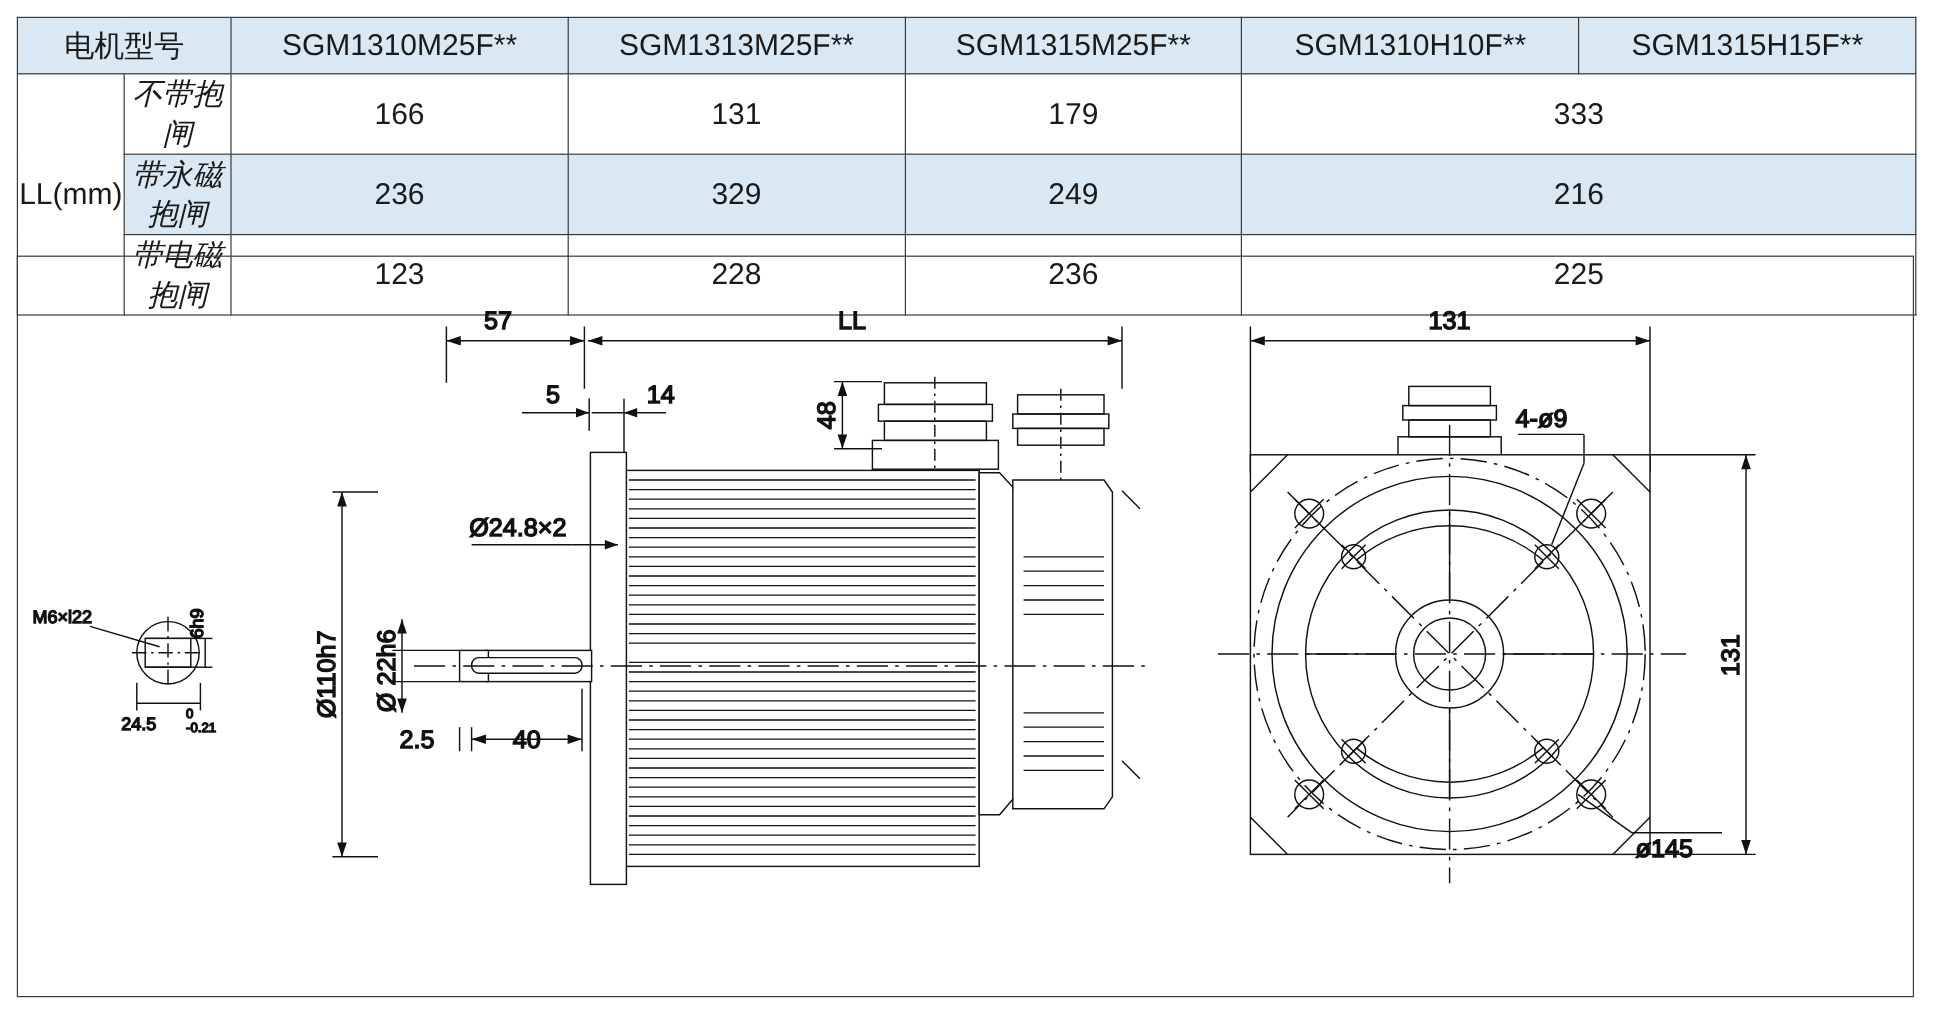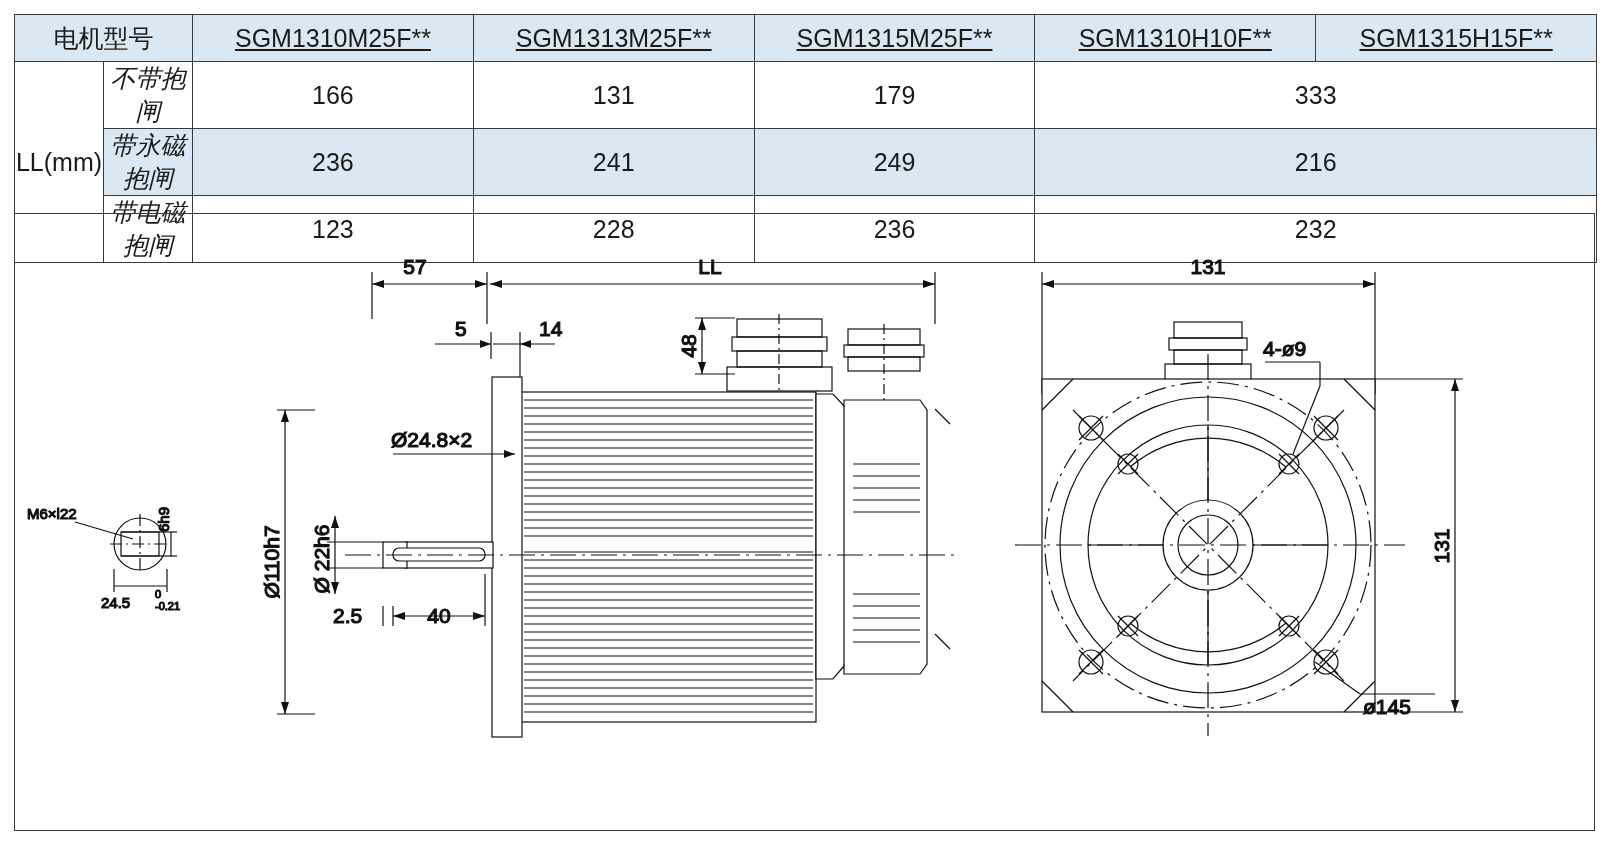--- a/index.html
+++ b/index.html
@@ -6,21 +6,21 @@
   body{font-family:"Liberation Sans","DejaVu Sans",sans-serif;color:#111;}
   #page{position:relative;width:1611px;height:847px;overflow:hidden;background:#fff;}
 
   
   .spec-table{position:absolute;left:14px;top:14px;width:1583px;border-collapse:collapse;table-layout:fixed;}
   .spec-table td{border:1px solid #3a3a3a;text-align:center;font-size:25px;color:#1a1a1a;height:46px;padding:0;}
   .spec-table td.head{background:#d9e8f2;font-size:25px;}
   .spec-table tr.alt td{background:#d9e8f2;}
   .col-name{width:155px;}
   .col-sub{width:155px;font-style:italic;}
-  .col-v{width:245px;text-decoration:underline;}
+  .col-v{width:245px;}
   .cn{font-family:"DejaVu Sans","Liberation Sans",sans-serif;}
 
   
   .draw-box{position:absolute;left:14px;top:213px;width:1581px;height:618px;border:1px solid #3a3a3a;box-sizing:border-box;}
   svg.draw{position:absolute;left:0;top:0;width:1581px;height:618px;}
 
   .lbl{font-family:"Liberation Sans","DejaVu Sans",sans-serif;font-size:21px;fill:#111;}
   .lbl-s{font-family:"Liberation Sans","DejaVu Sans",sans-serif;font-size:15px;fill:#111;}
   .lbl-xs{font-family:"Liberation Sans","DejaVu Sans",sans-serif;font-size:11px;fill:#111;}
 </style>
@@ -43,30 +43,30 @@
       <td class="col-name" rowspan="3">LL(mm)</td>
       <td class="col-sub cn">不带抱闸</td>
       <td>166</td>
       <td>131</td>
       <td>179</td>
       <td colspan="2">333</td>
     </tr>
     <tr class="alt">
       <td class="col-sub cn">带永磁抱闸</td>
       <td>236</td>
-      <td>241</td>
+      <td>329</td>
       <td>249</td>
       <td colspan="2">216</td>
     </tr>
     <tr>
       <td class="col-sub cn">带电磁抱闸</td>
       <td>123</td>
       <td>228</td>
       <td>236</td>
-      <td colspan="2">232</td>
+      <td colspan="2">225</td>
     </tr>
   </tbody>
     </table>
 
   <div class="draw-box">
     <svg class="draw" viewBox="0 0 1581 618" xmlns="http://www.w3.org/2000/svg" stroke="#111" fill="none" stroke-width="1.2">
 
       <g>
         <circle cx="125" cy="330" r="26"></circle>
         <rect x="106" y="318" width="38" height="24" fill="#ffffff"></rect>

